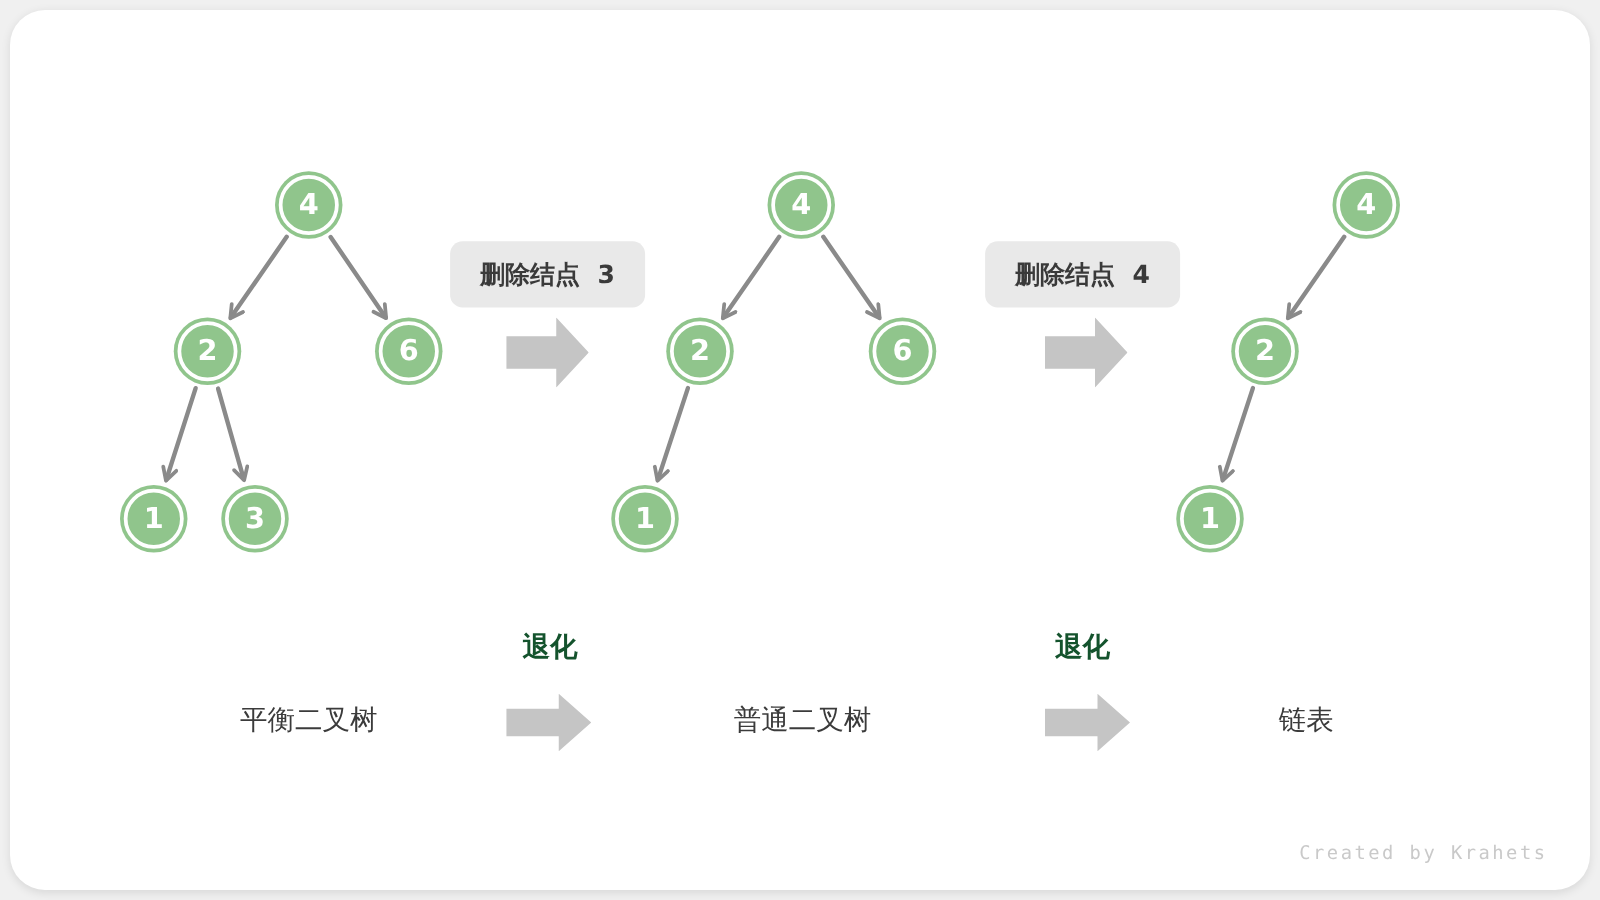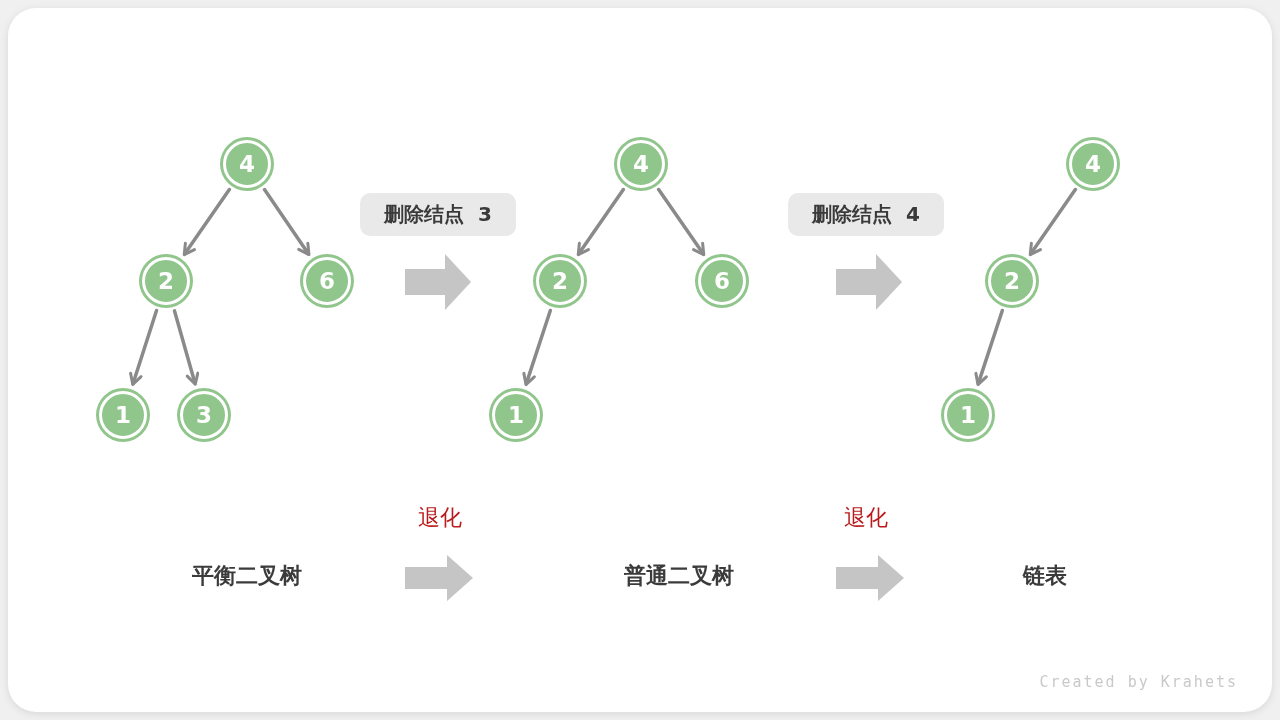--- a/index.html
+++ b/index.html
@@ -33,51 +33,51 @@
     transform: translate(-50%, -50%);
     display: flex;
     align-items: center;
     justify-content: center;
     color: #ffffff;
     font-size: 23px;
     font-weight: bold;
   }
   .action-box {
     position: absolute;
-    height: 43px;
+    height: 53px;
     background: #e9e9e9;
     border-radius: 10px;
     display: flex;
     align-items: center;
     justify-content: center;
     color: #3a3a3a;
     font-size: 20px;
     font-weight: bold;
     white-space: pre;
     padding: 0 24px;
     transform: translateX(-50%);
   }
   .block-arrow {
     position: absolute;
     line-height: 0;
   }
   .degenerate-label {
     position: absolute;
     transform: translateX(-50%);
-    color: #b91c1c;
+    color: #14532d;
     font-size: 22px;
-    font-weight: normal;
+    font-weight: bold;
     white-space: nowrap;
   }
   .stage-label {
     position: absolute;
     transform: translateX(-50%);
     color: #3b3b3b;
     font-size: 22px;
-    font-weight: bold;
+    font-weight: normal;
     white-space: nowrap;
   }
   .watermark {
     position: absolute;
     right: 42px;
     top: 673px;
     color: #c9c9c9;
     font-size: 15px;
     letter-spacing: 2px;
     font-family: "DejaVu Sans Mono", "Liberation Mono", monospace;
@@ -125,21 +125,21 @@
       <polygon points="0,12 42,12 42,0 68,23 42,46 42,34 0,34" fill="#c5c5c5"></polygon>
     </svg>
 </div>
 <div class="block-arrow" style="left:836px;top:555px">
   <svg width="68" height="46" viewBox="0 0 68 46">
       <polygon points="0,12 42,12 42,0 68,23 42,46 42,34 0,34" fill="#c5c5c5"></polygon>
     </svg>
 </div>
 
 <div class="stage-label" style="left:247px;top:561px">平衡二叉树</div>
-<div class="stage-label" style="left:679px;top:561px">普通二叉树</div>
+<div class="stage-label" style="left:642px;top:561px">普通二叉树</div>
 <div class="stage-label" style="left:1045px;top:561px">链表</div>
 
 <div class="watermark">Created by Krahets</div>
 
 <svg id="edge-layer">
   <defs>
     <marker id="arrowhead" markerUnits="userSpaceOnUse" markerWidth="16" markerHeight="16" refX="11" refY="7" orient="auto">
       <path d="M2,1.5 L12,7 L2,12.5" fill="none" stroke="#8a8a8a" stroke-width="3" stroke-linecap="round" stroke-linejoin="round"></path>
     </marker>
   </defs>

